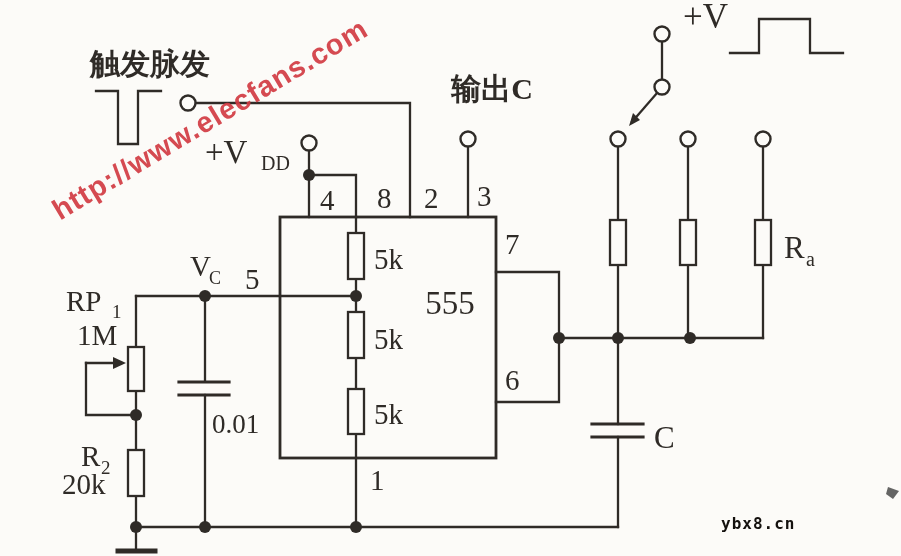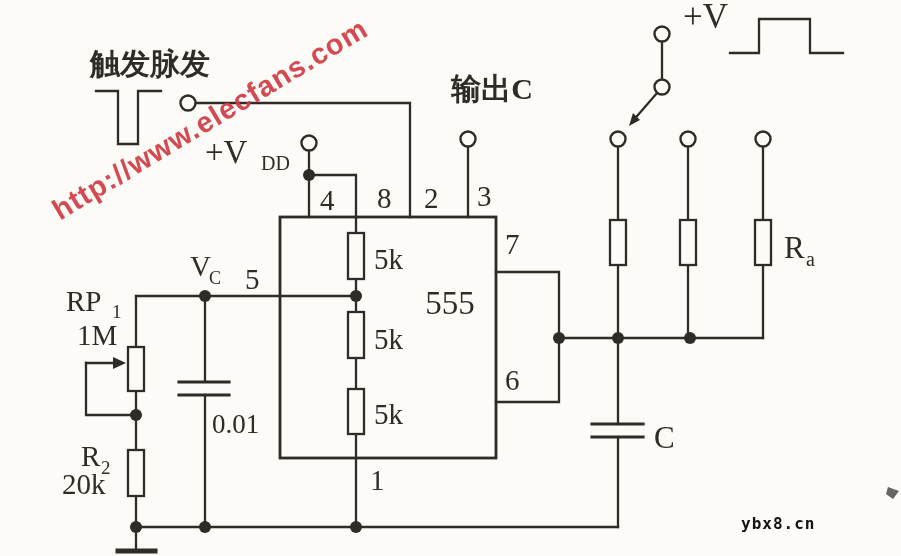--- a/index.html
+++ b/index.html
@@ -19,21 +19,21 @@
     font-size:29px;
     letter-spacing:1px;
     color:#d23b43;
     transform:rotate(-31deg);
     transform-origin:0 50%;
     white-space:nowrap;
     opacity:.92;
   }
   .site-credit{
     position:absolute;
-    left:741px;top:514px;
+    left:721px;top:514px;
     font-family:"DejaVu Sans Mono", monospace;
     font-weight:bold;
     font-size:16px;
     color:#14110e;
     letter-spacing:1px;
   }
   .cjk{font-weight:bold;}
 </style>
 </head>
 <body>

